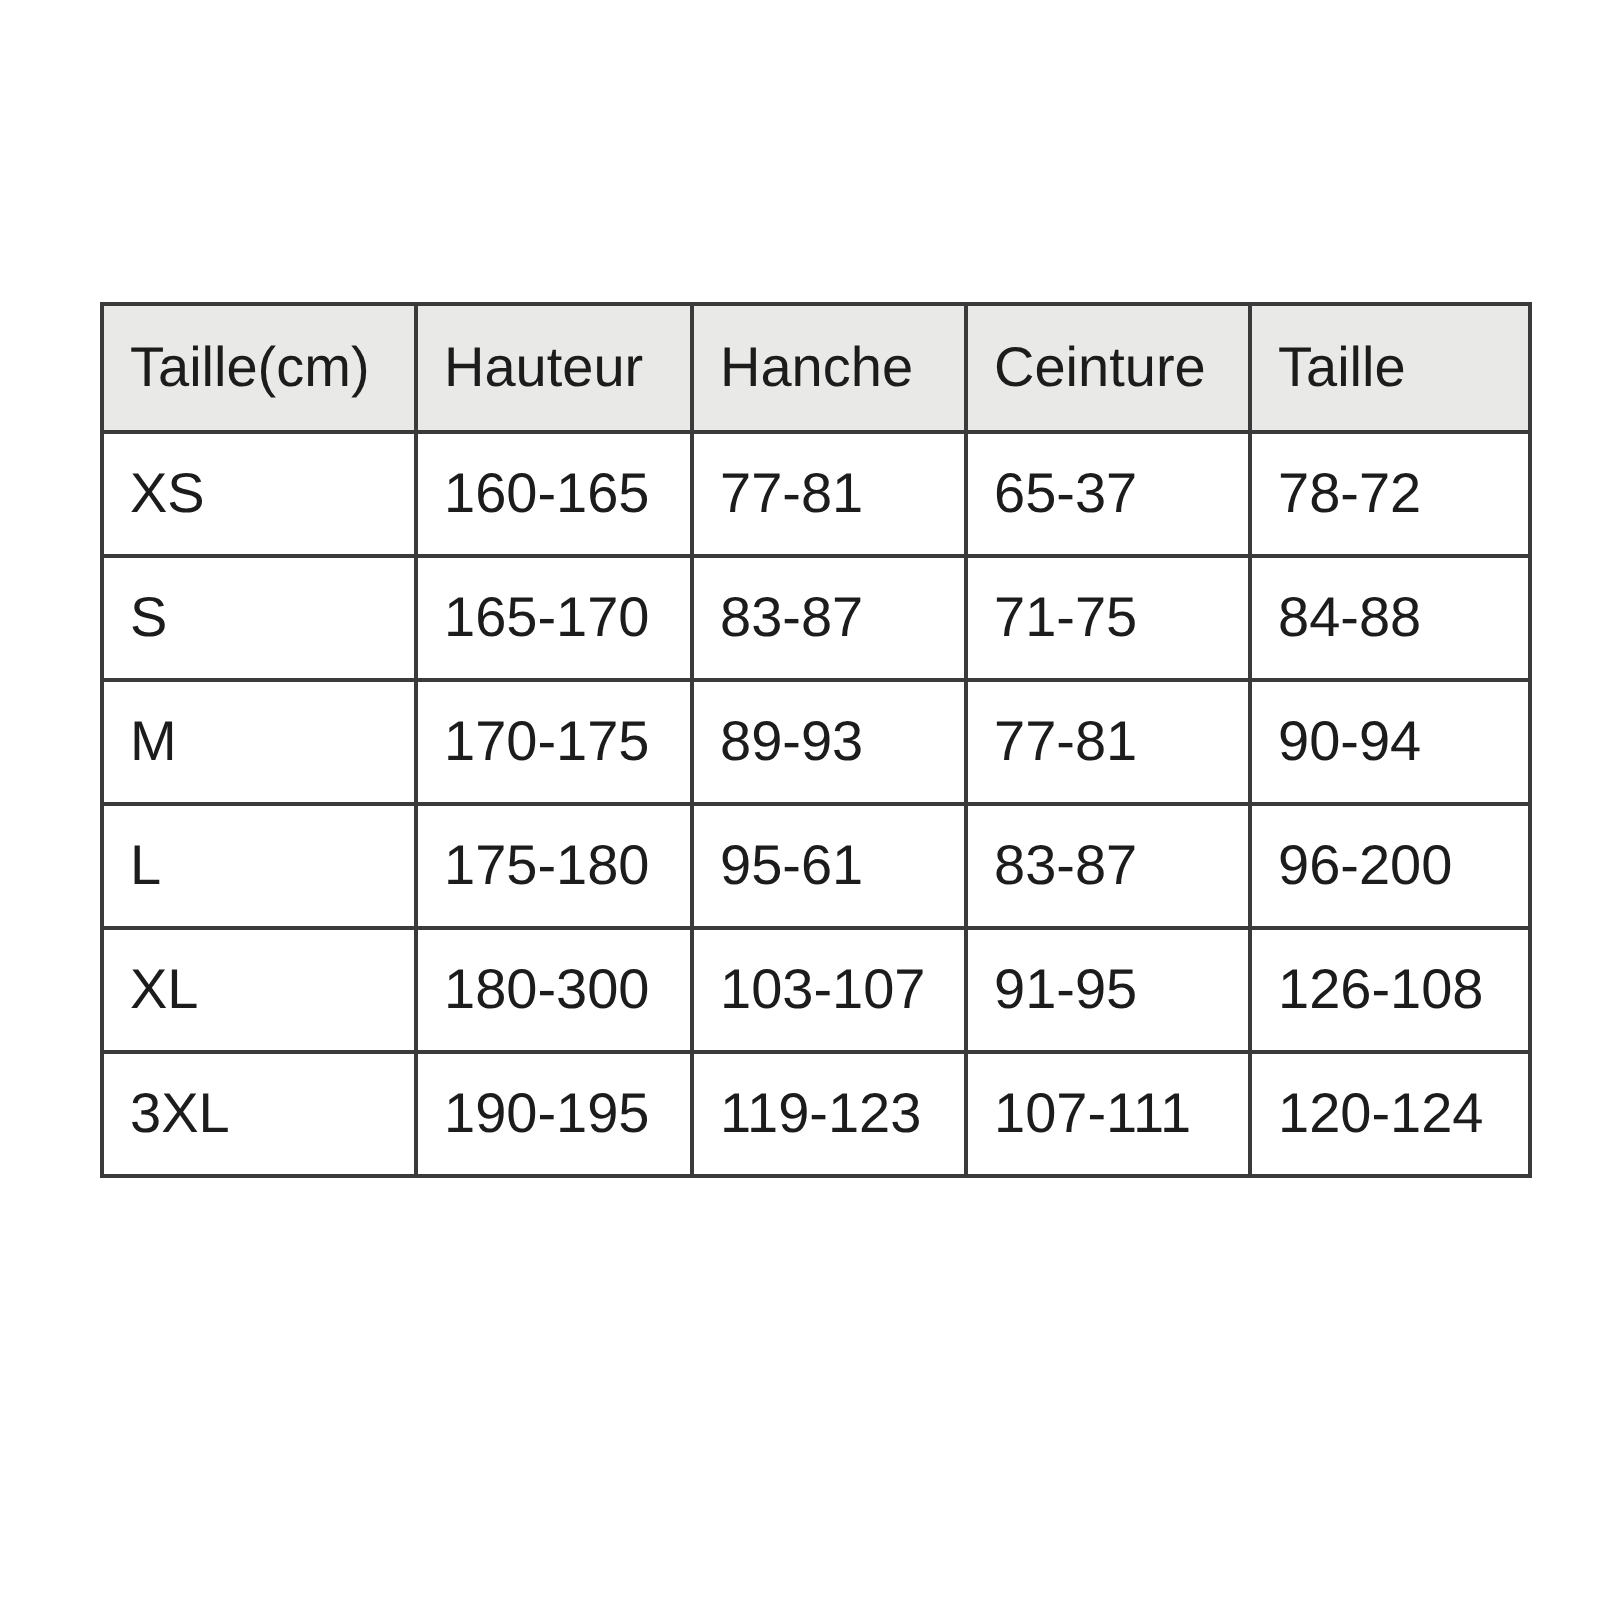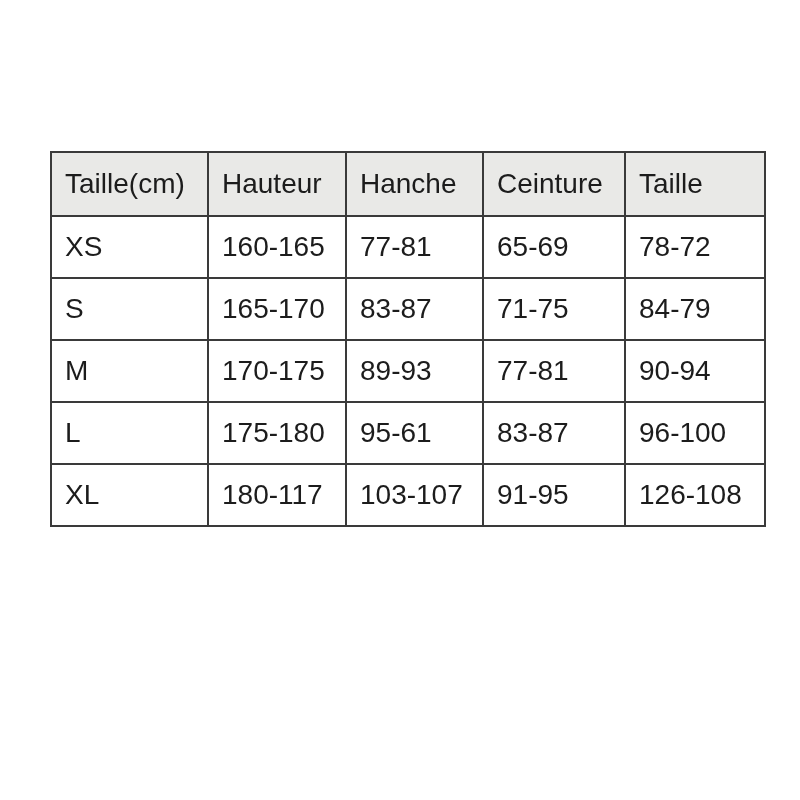--- a/index.html
+++ b/index.html
@@ -77,46 +77,53 @@
         <th>Hanche</th>
         <th>Ceinture</th>
         <th>Taille</th>
       </tr>
     </thead>
     <tbody>
       <tr>
         <td>XS</td>
         <td>160-165</td>
         <td>77-81</td>
-        <td>65-69</td>
+        <td>65-37</td>
         <td>78-72</td>
       </tr>
       <tr>
         <td>S</td>
         <td>165-170</td>
         <td>83-87</td>
         <td>71-75</td>
-        <td>84-79</td>
+        <td>84-88</td>
       </tr>
       <tr>
         <td>M</td>
         <td>170-175</td>
         <td>89-93</td>
         <td>77-81</td>
         <td>90-94</td>
       </tr>
       <tr>
         <td>L</td>
         <td>175-180</td>
         <td>95-61</td>
         <td>83-87</td>
-        <td>96-100</td>
+        <td>96-200</td>
       </tr>
       <tr>
         <td>XL</td>
-        <td>180-117</td>
+        <td>180-300</td>
         <td>103-107</td>
         <td>91-95</td>
         <td>126-108</td>
+      </tr>
+      <tr>
+        <td>3XL</td>
+        <td>190-195</td>
+        <td>119-123</td>
+        <td>107-111</td>
+        <td>120-124</td>
       </tr>
     </tbody>
   </table>
 </div>
 
 </body></html>

